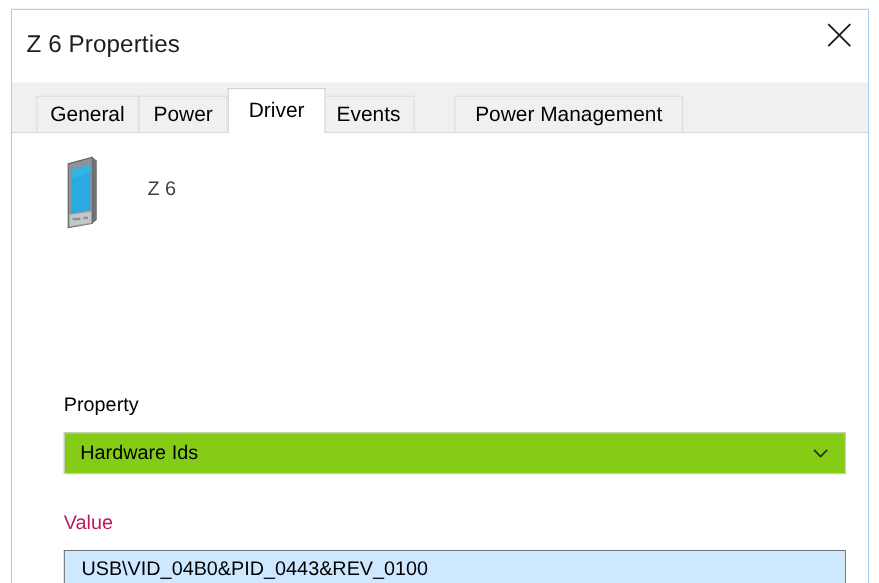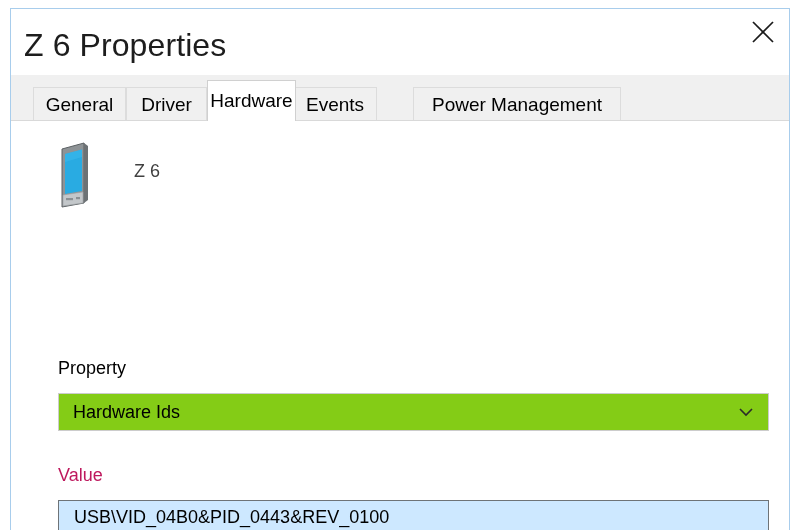--- a/index.html
+++ b/index.html
@@ -37,21 +37,21 @@
   
   #titlebar {
     position: relative;
     height: 66px;
     background: #ffffff;
   }
   #title-text {
     position: absolute;
     left: 13px;
     top: 18px;
-    font-size: 32px;
+    font-size: 22px;
     font-weight: 400;
     color: #1d1d1d;
     letter-spacing: 0.1px;
     white-space: nowrap;
   }
   #close-button {
     position: absolute;
     right: 0px;
     top: 0px;
     width: 52px;
@@ -228,25 +228,25 @@
       </div>
     </div>
 
     <div id="tabstrip">
 
       <div class="tab" style="left:22px; width:93px; height:34px;">
         <span>General</span>
       </div>
 
       <div class="tab" style="left:115px; width:81px; height:34px;">
+        <span>Power</span>
+      </div>
+
+      <div class="tab active" style="left:196px; width:89px; height:41px;">
         <span>Driver</span>
-      </div>
-
-      <div class="tab active" style="left:196px; width:89px; height:41px;">
-        <span>Hardware</span>
       </div>
 
       <div class="tab" style="left:282px; width:84px; height:34px;">
         <span>Events</span>
       </div>
 
       <div class="tab" style="left:370px; width:208px; height:34px;margin-left:32px;">
         <span>Power Management</span>
       </div>
 

